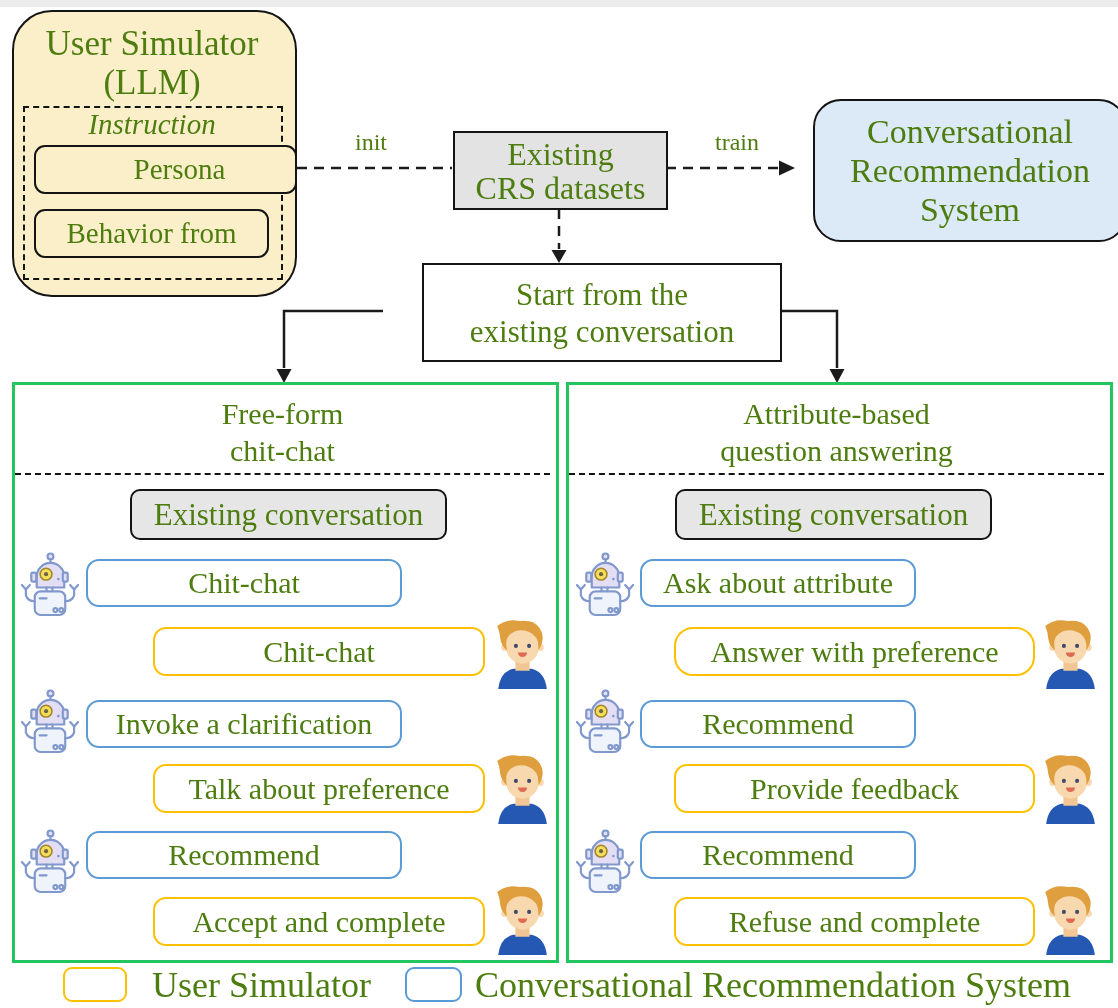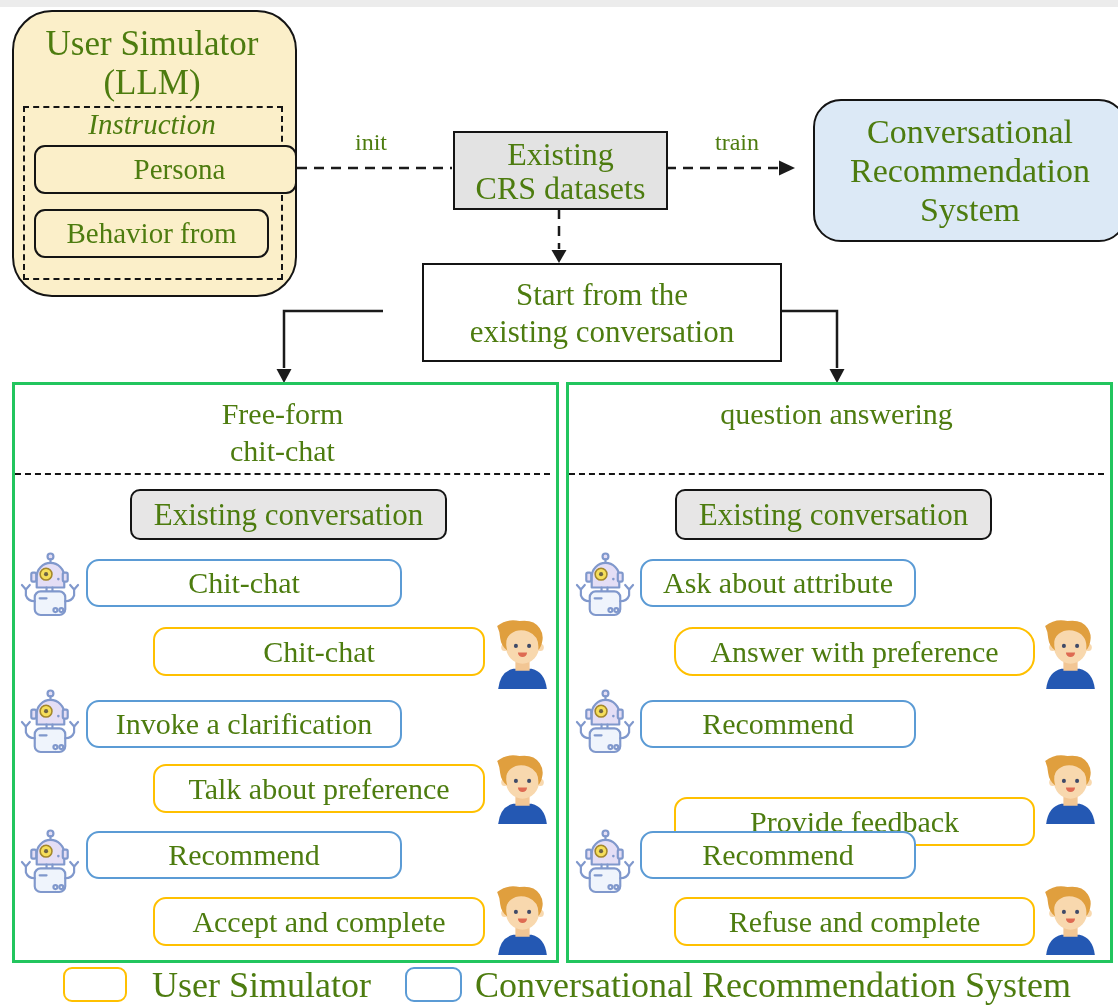--- a/index.html
+++ b/index.html
@@ -175,41 +175,42 @@
     <div class="abs bubble crs center" style="left:71px;top:446px;width:312px;">Recommend</div>
 
     <div class="abs bubble user center" style="left:138px;top:512px;width:328px;text-align:center;">Accept and complete</div>
     <svg class="abs icon" style="left:478px;top:499px;" width="59" height="71">
         <use href="#sym-person"></use>
       </svg>
   </div>
 
   <div class="abs panel" style="left:566px;">
     <div class="abs panel-title center">
+      <span>Attribute-based</span>
       <span>question answering</span>
     </div>
     <div class="abs panel-sep"></div>
     <div class="abs exist-box center" style="left:106px;">Existing conversation</div>
 
     <svg class="abs icon" style="left:4px;top:167px;" width="63" height="67">
         <use href="#sym-robot"></use>
       </svg>
     <div class="abs bubble crs center" style="left:71px;top:174px;width:272px;">Ask about attribute</div>
 
     <div class="abs bubble user center" style="left:105px;top:242px;width:357px;border-radius:19px;">Answer with preference</div>
     <svg class="abs icon" style="left:472px;top:233px;" width="59" height="71">
         <use href="#sym-person"></use>
       </svg>
 
     <svg class="abs icon" style="left:4px;top:304px;" width="63" height="67">
         <use href="#sym-robot"></use>
       </svg>
     <div class="abs bubble crs center" style="left:71px;top:315px;width:272px;">Recommend</div>
 
-    <div class="abs bubble user center" style="left:105px;top:379px;width:357px;margin-top:33px;">Provide feedback</div>
+    <div class="abs bubble user center" style="left:105px;top:379px;width:357px;">Provide feedback</div>
     <svg class="abs icon" style="left:472px;top:368px;" width="59" height="71">
         <use href="#sym-person"></use>
       </svg>
 
     <svg class="abs icon" style="left:4px;top:444px;" width="63" height="67">
         <use href="#sym-robot"></use>
       </svg>
     <div class="abs bubble crs center" style="left:71px;top:446px;width:272px;">Recommend</div>
 
     <div class="abs bubble user center" style="left:105px;top:512px;width:357px;">Refuse and complete</div>

